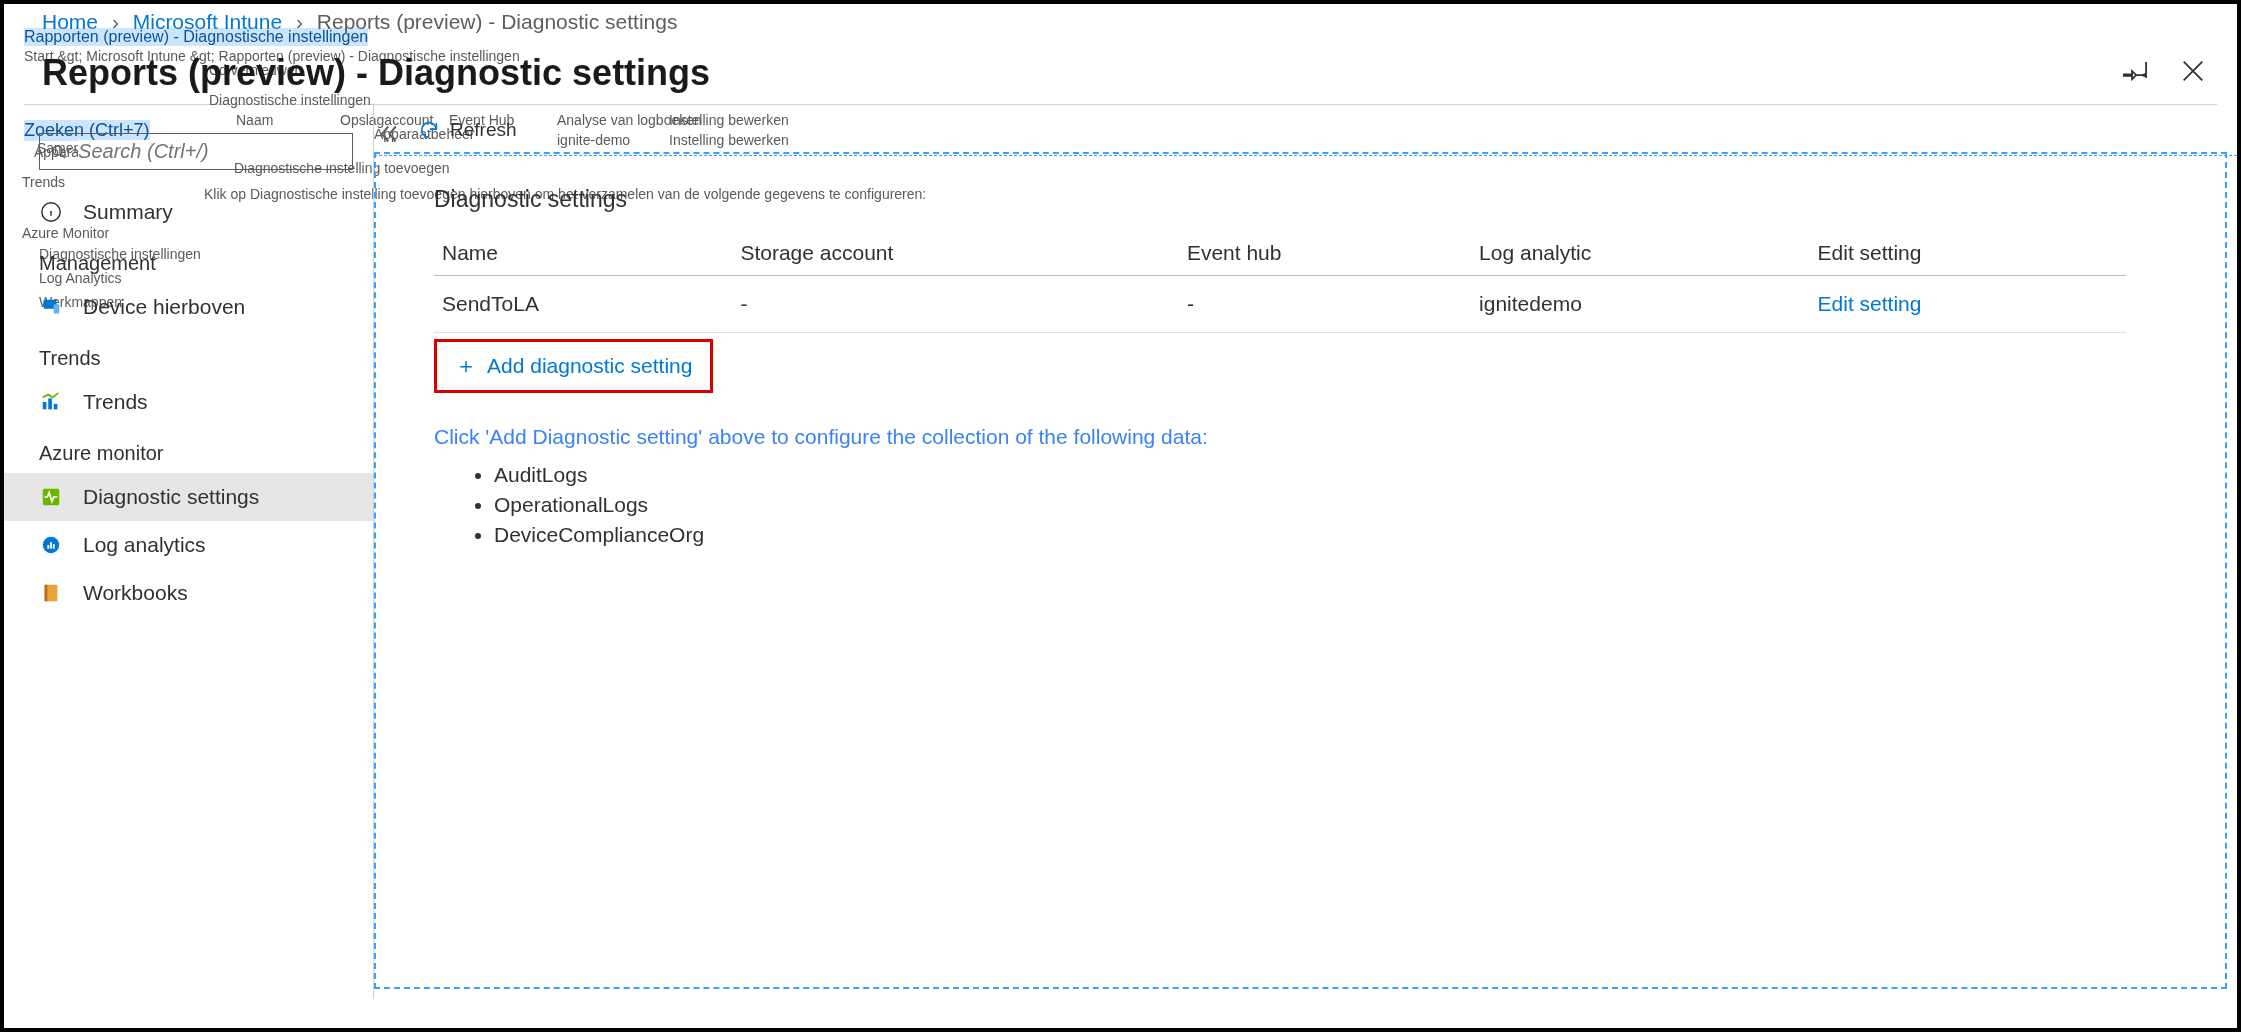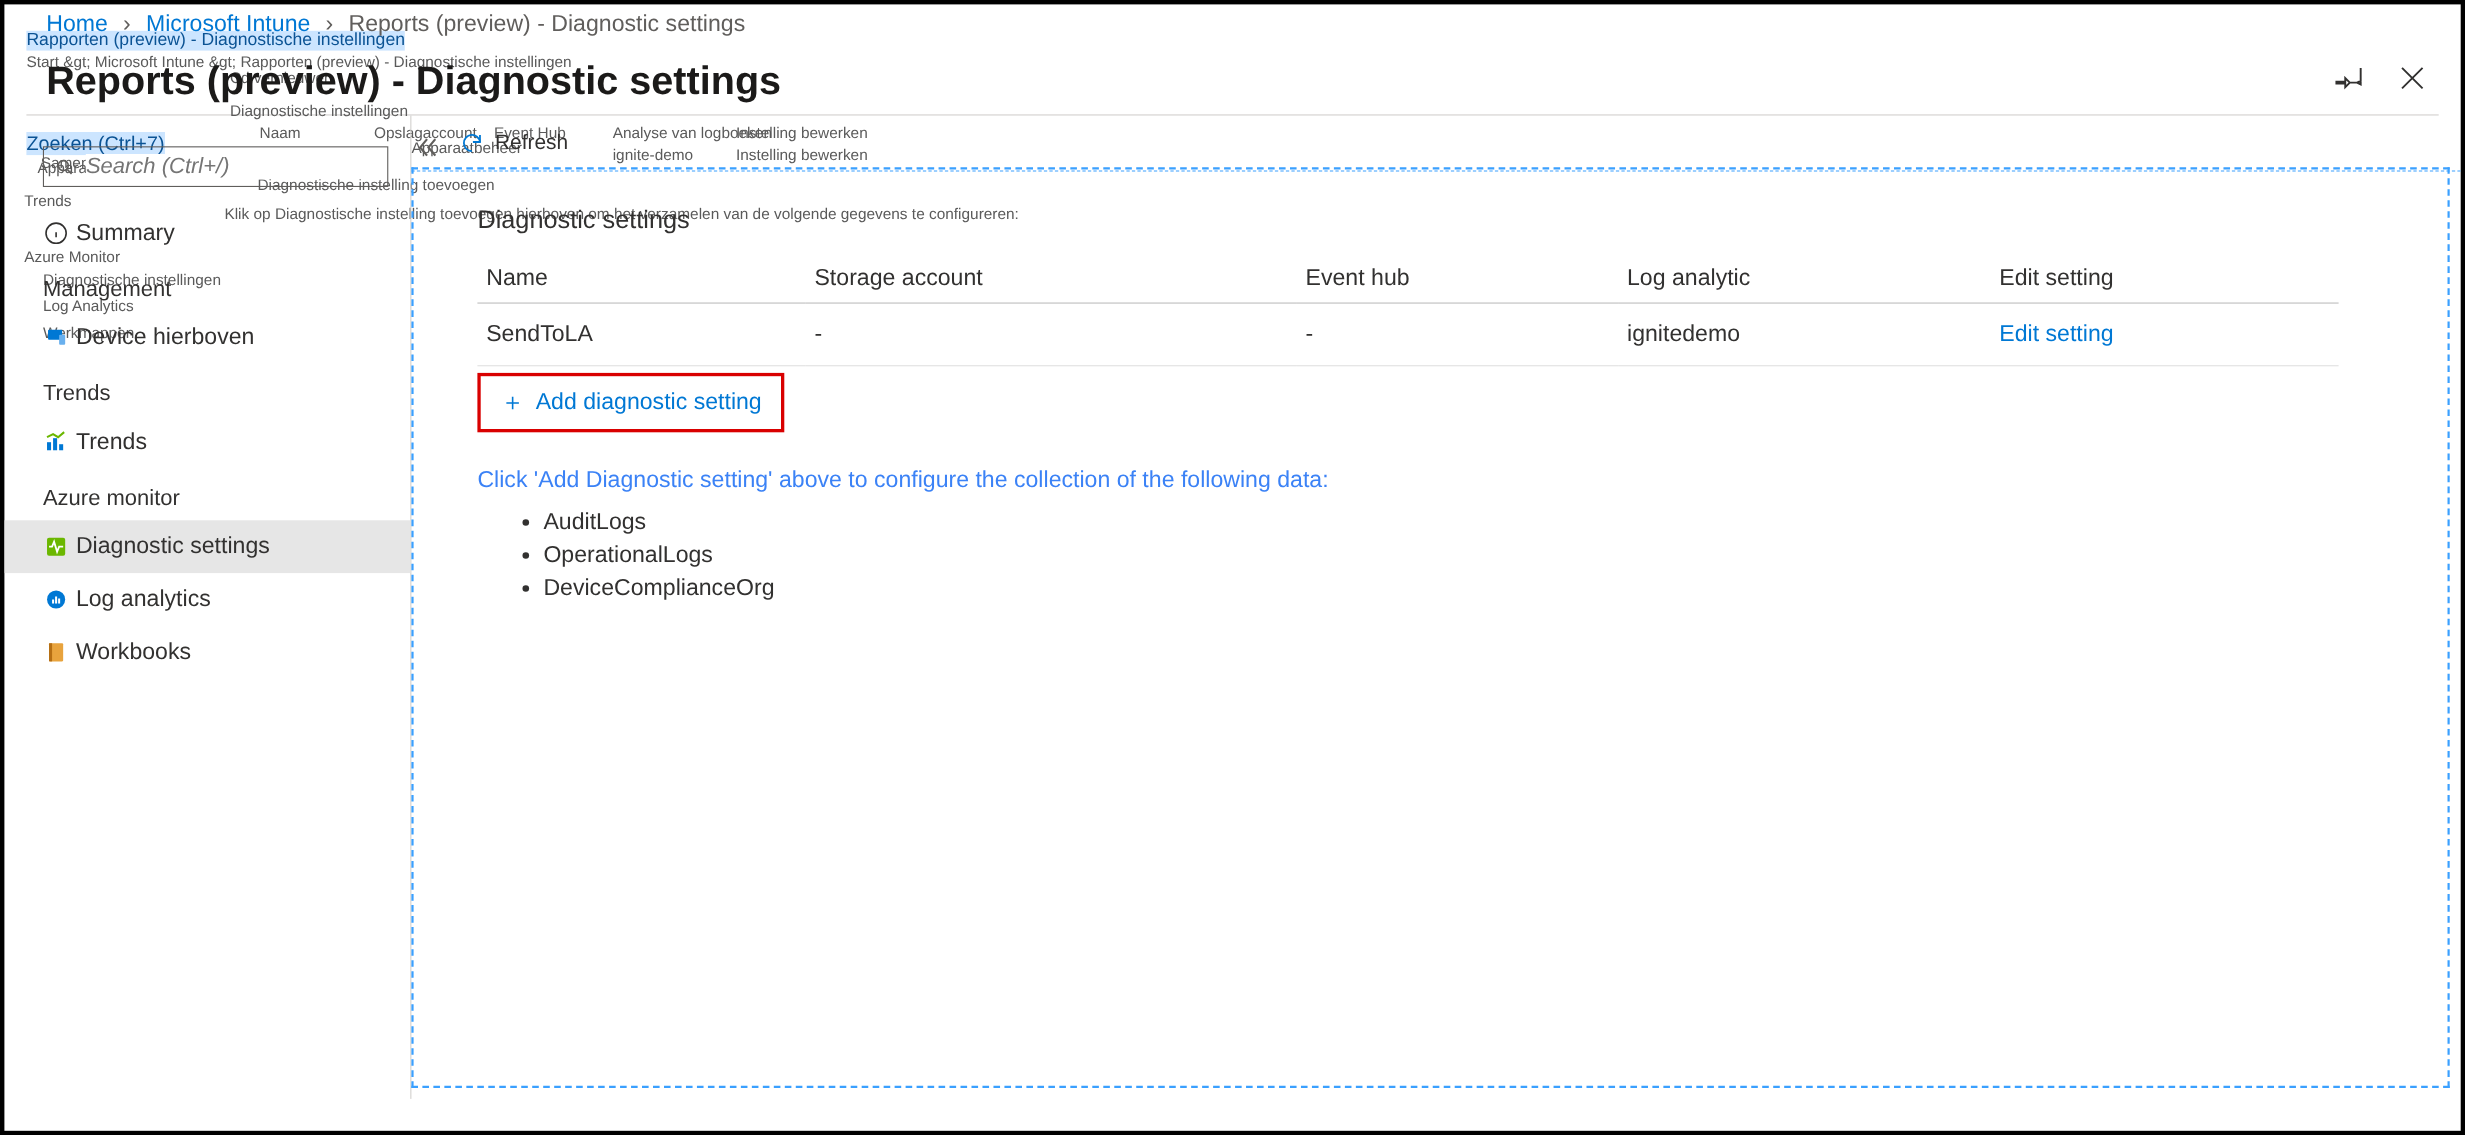--- a/index.html
+++ b/index.html
@@ -28,21 +28,21 @@
     .sidebar { width: 370px; border-right: 1px solid #d2d0ce; padding-top: 10px; }
     .content { flex:1; position: relative; }
 
     
     .search-wrap { margin: 18px 20px 18px 35px; border: 1px solid #605e5c; display:flex; align-items:center; padding: 6px 10px; }
     .search-wrap svg { width:20px; height:20px; margin-right:10px; stroke:#605e5c; }
     .search-wrap input { border:none; outline:none; font-size: 20px; font-style: italic; color:#605e5c; width:100%; }
 
     
     .nav-group-title { font-size: 20px; color:#323130; padding: 16px 0 8px 35px; font-weight: 400; }
-    .nav-item { display:flex; align-items:center; gap: 6px; padding: 12px 0 12px 35px; font-size: 21px; cursor:pointer; }
+    .nav-item { display:flex; align-items:center; gap: 20px; padding: 12px 0 12px 35px; font-size: 21px; cursor:pointer; }
     .nav-item.selected { background:#e6e6e6; }
     .nav-item .nav-icon { width: 24px; height: 24px; display:flex; align-items:center; justify-content:center; }
     .nav-icon svg { width:22px; height:22px; }
 
     
     .collapse-chev { position:absolute; left: -2px; top: 14px; width:30px; height:30px; color:#605e5c; }
 
     
     .top-action-row { padding: 14px 0 14px 44px; display:flex; align-items:center; gap: 10px; font-size: 19px; border-bottom: 1px dashed #3aa0ff; }
     .top-action-row svg { width:22px; height:22px; stroke:#0078d4; fill:none; }

